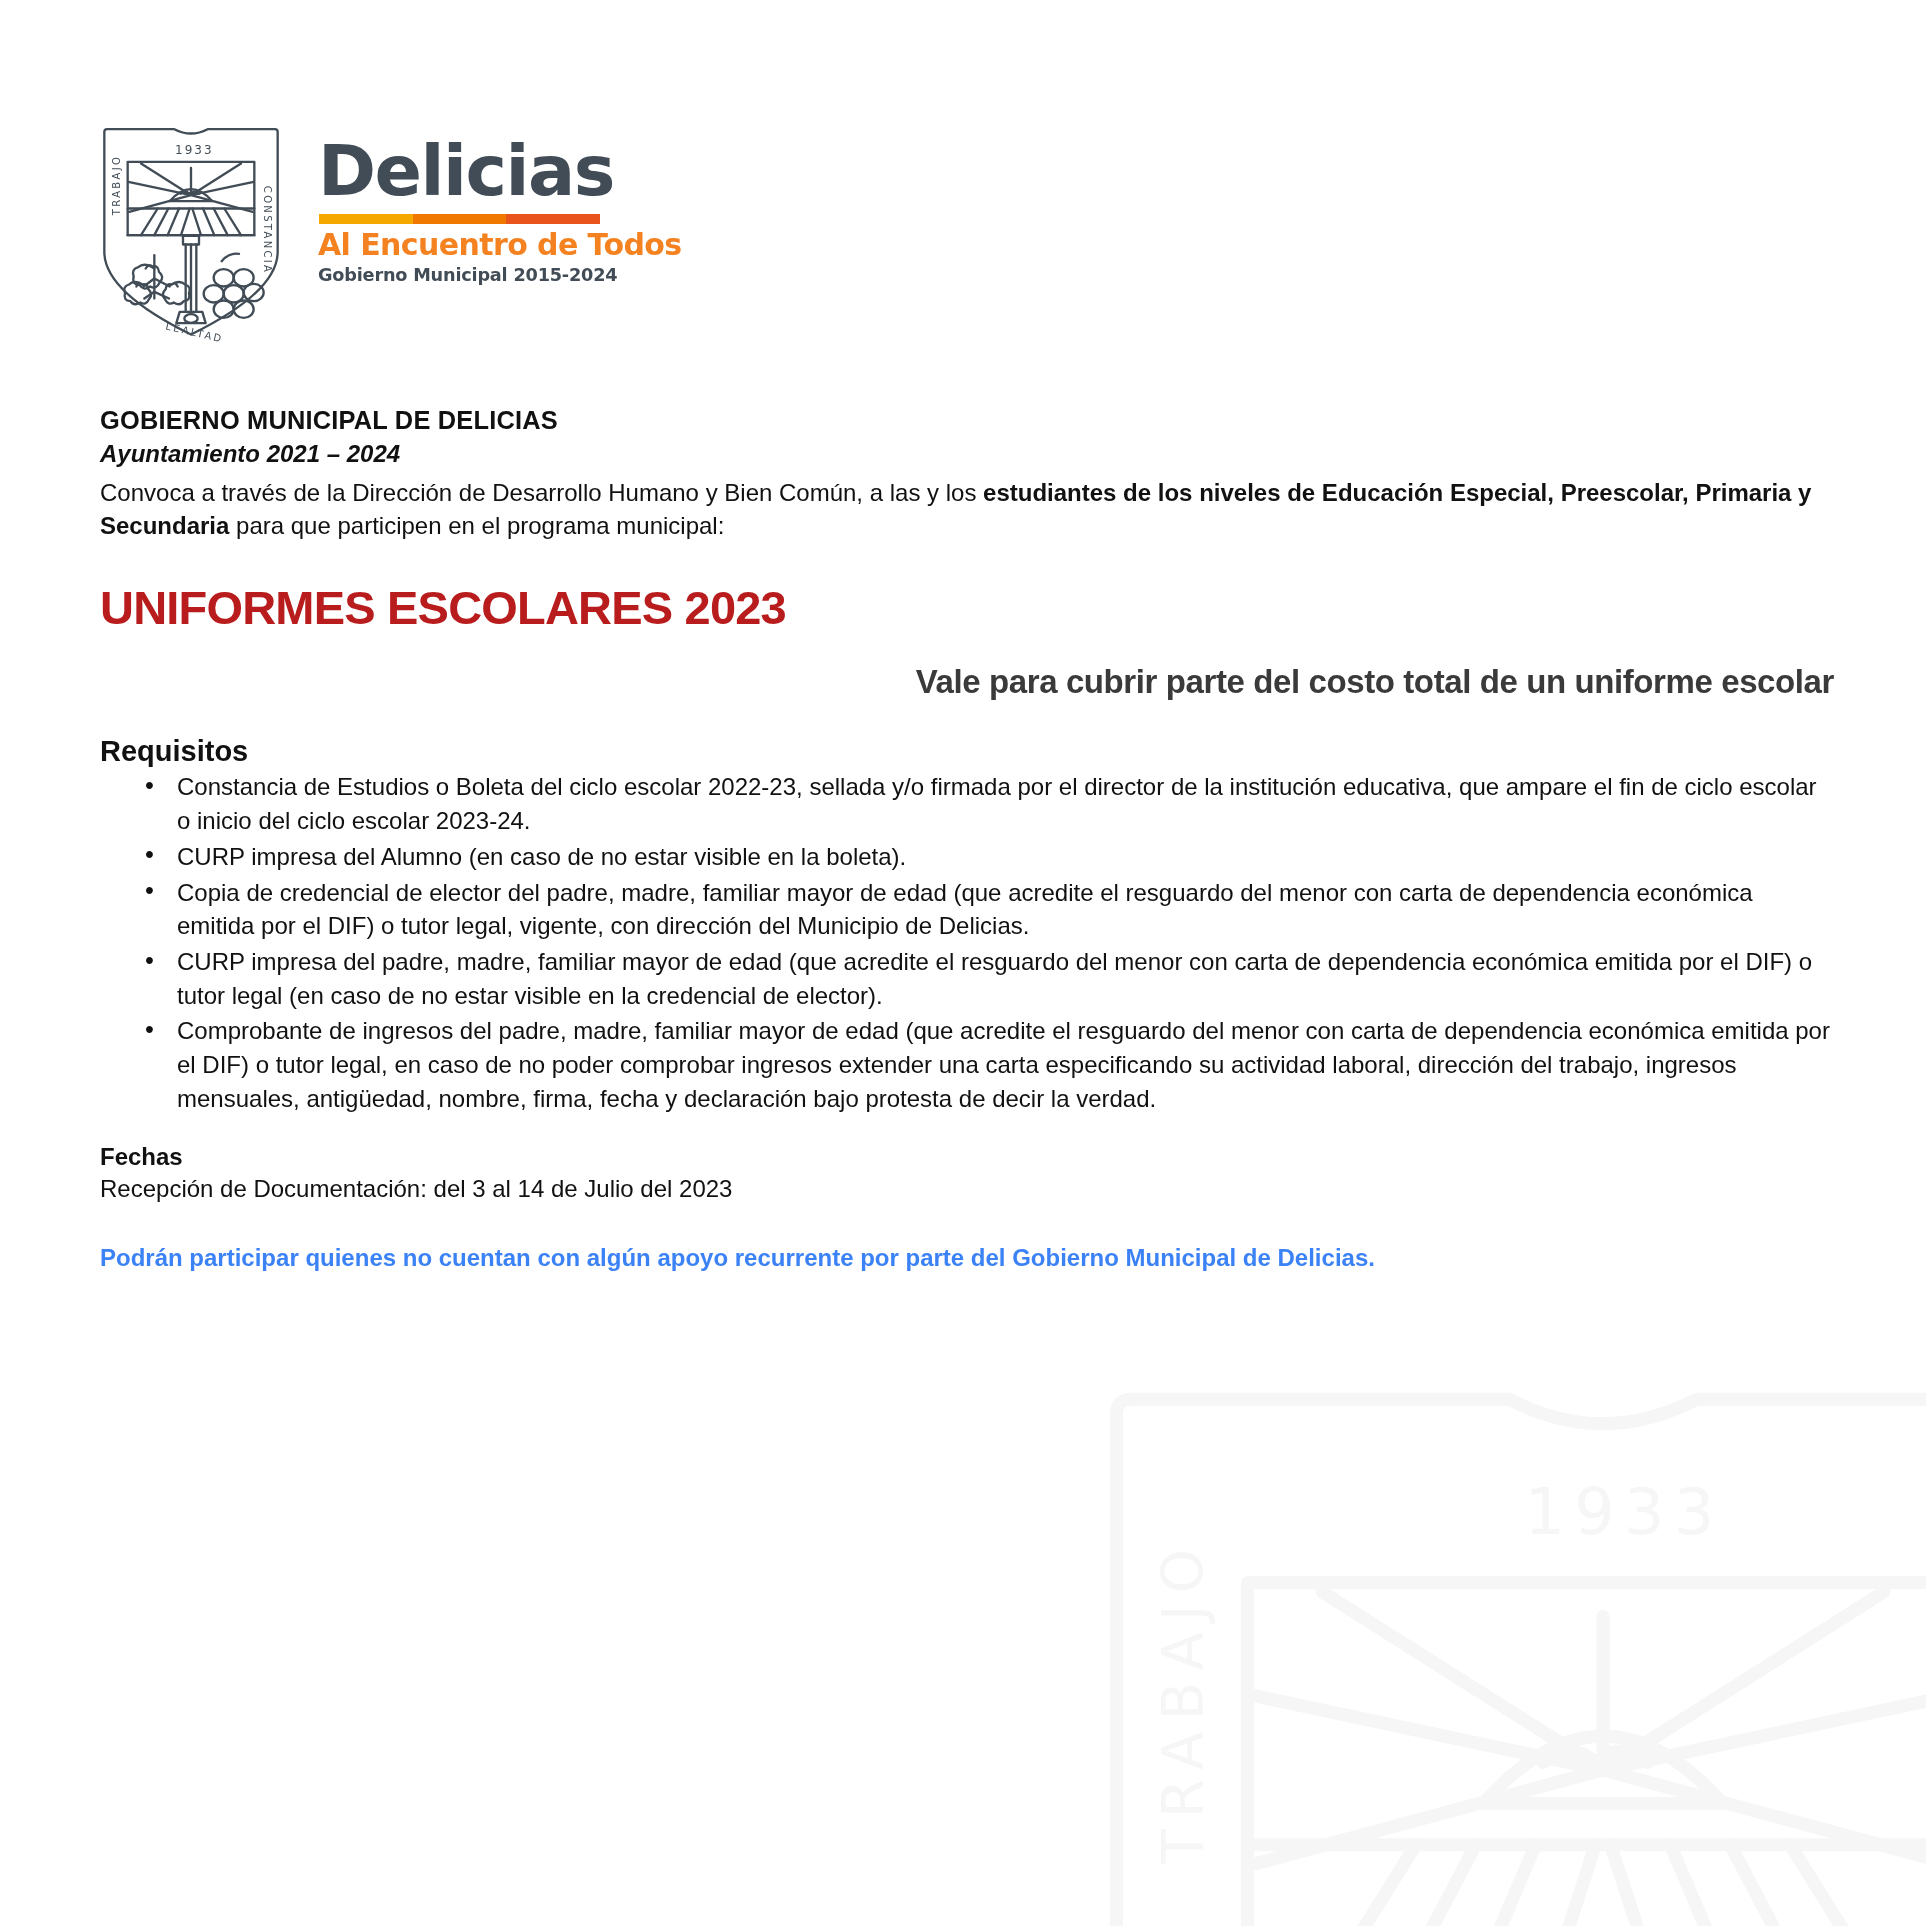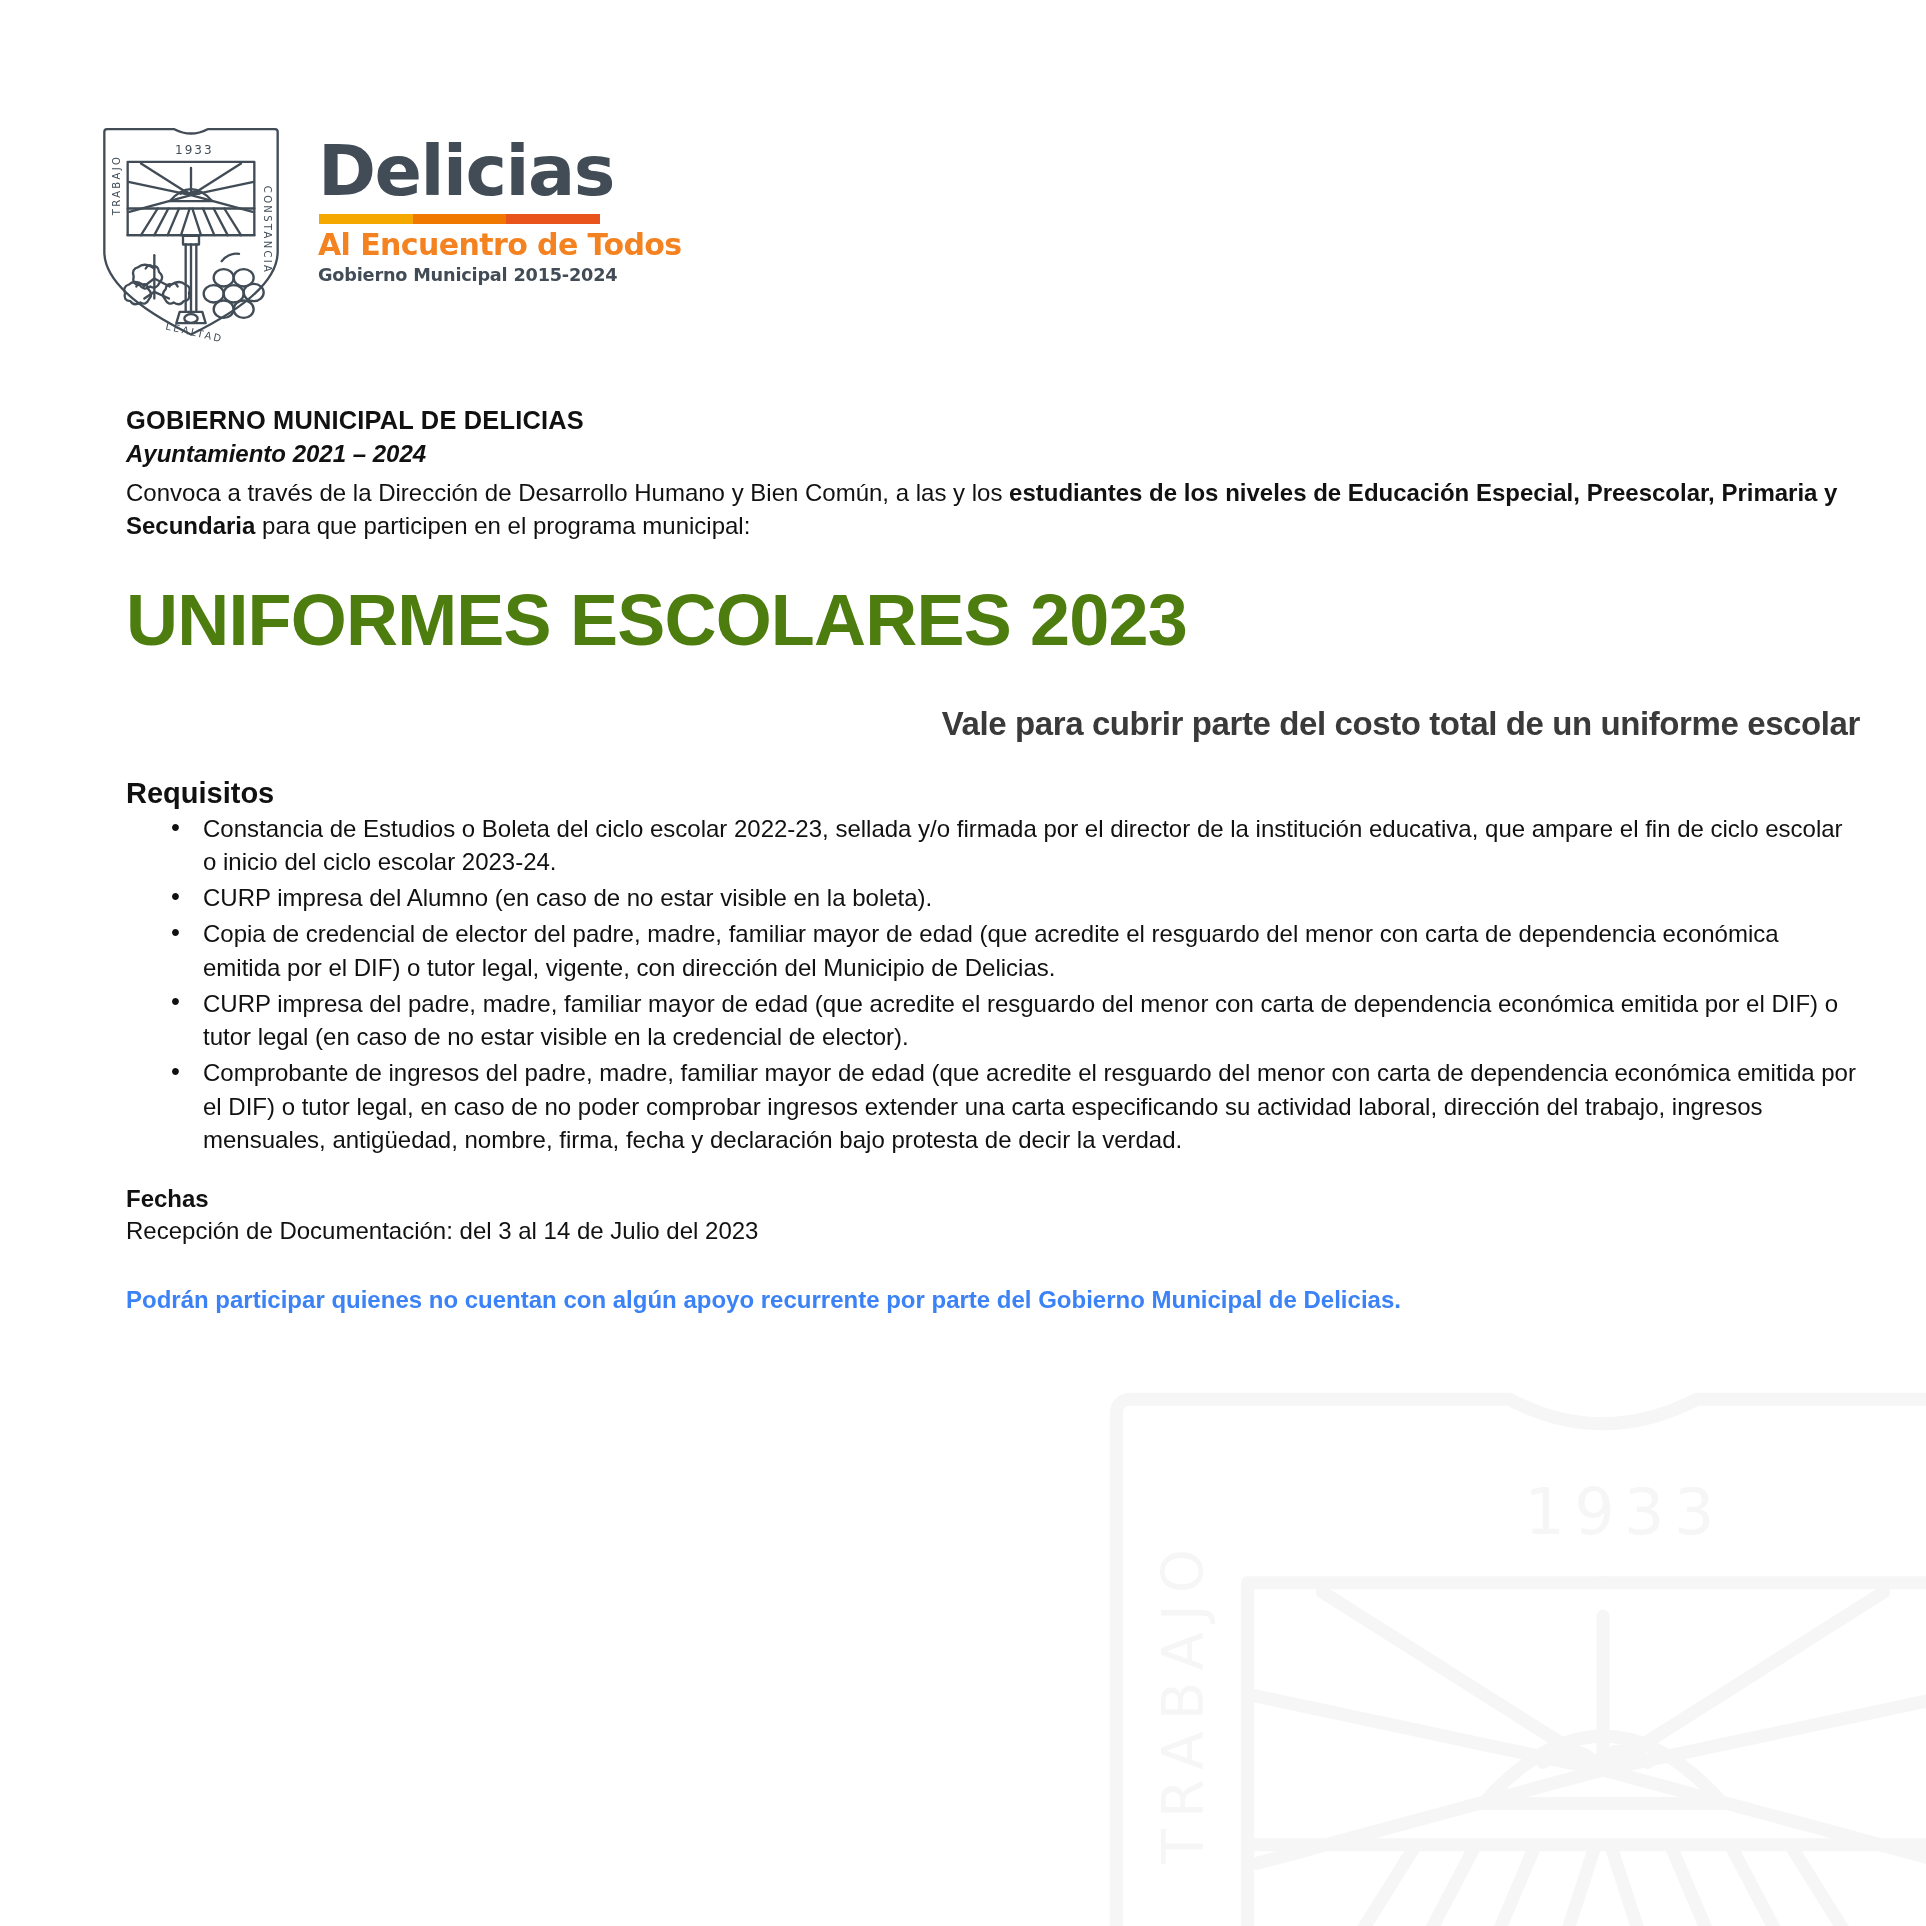--- a/index.html
+++ b/index.html
@@ -79,21 +79,21 @@
     font-size: 17.7px;
     line-height: 1.2;
     letter-spacing: -0.2px;
     color: #414C56;
     margin-top: 5.4px;
   }
 
   
   .content {
     position: absolute;
-    left: 126px;
+    left: 100px;
     top: 404px;
     width: 1734px;
   }
 
   .org-line {
     font-size: 25.4px;
     font-weight: bold;
     letter-spacing: 0.2px;
     line-height: 1.28;
     color: #111;
@@ -108,23 +108,23 @@
   }
   .convoca {
     font-size: 24px;
     line-height: 1.38;
     color: #111;
     margin-top: 7px;
   }
   .convoca b { font-weight: bold; }
 
   .big-title {
-    font-size: 72px;
-    font-weight: bold;
-    color: #4d7c0f;
+    font-size: 47px;
+    font-weight: bold;
+    color: #b91c1c;
     letter-spacing: -0.8px;
     line-height: 1.0;
     margin-top: 42px;
   }
   .sub-title {
     font-size: 33px;
     font-weight: bold;
     color: #3A3A3A;
     letter-spacing: -0.4px;
     line-height: 1.18;

